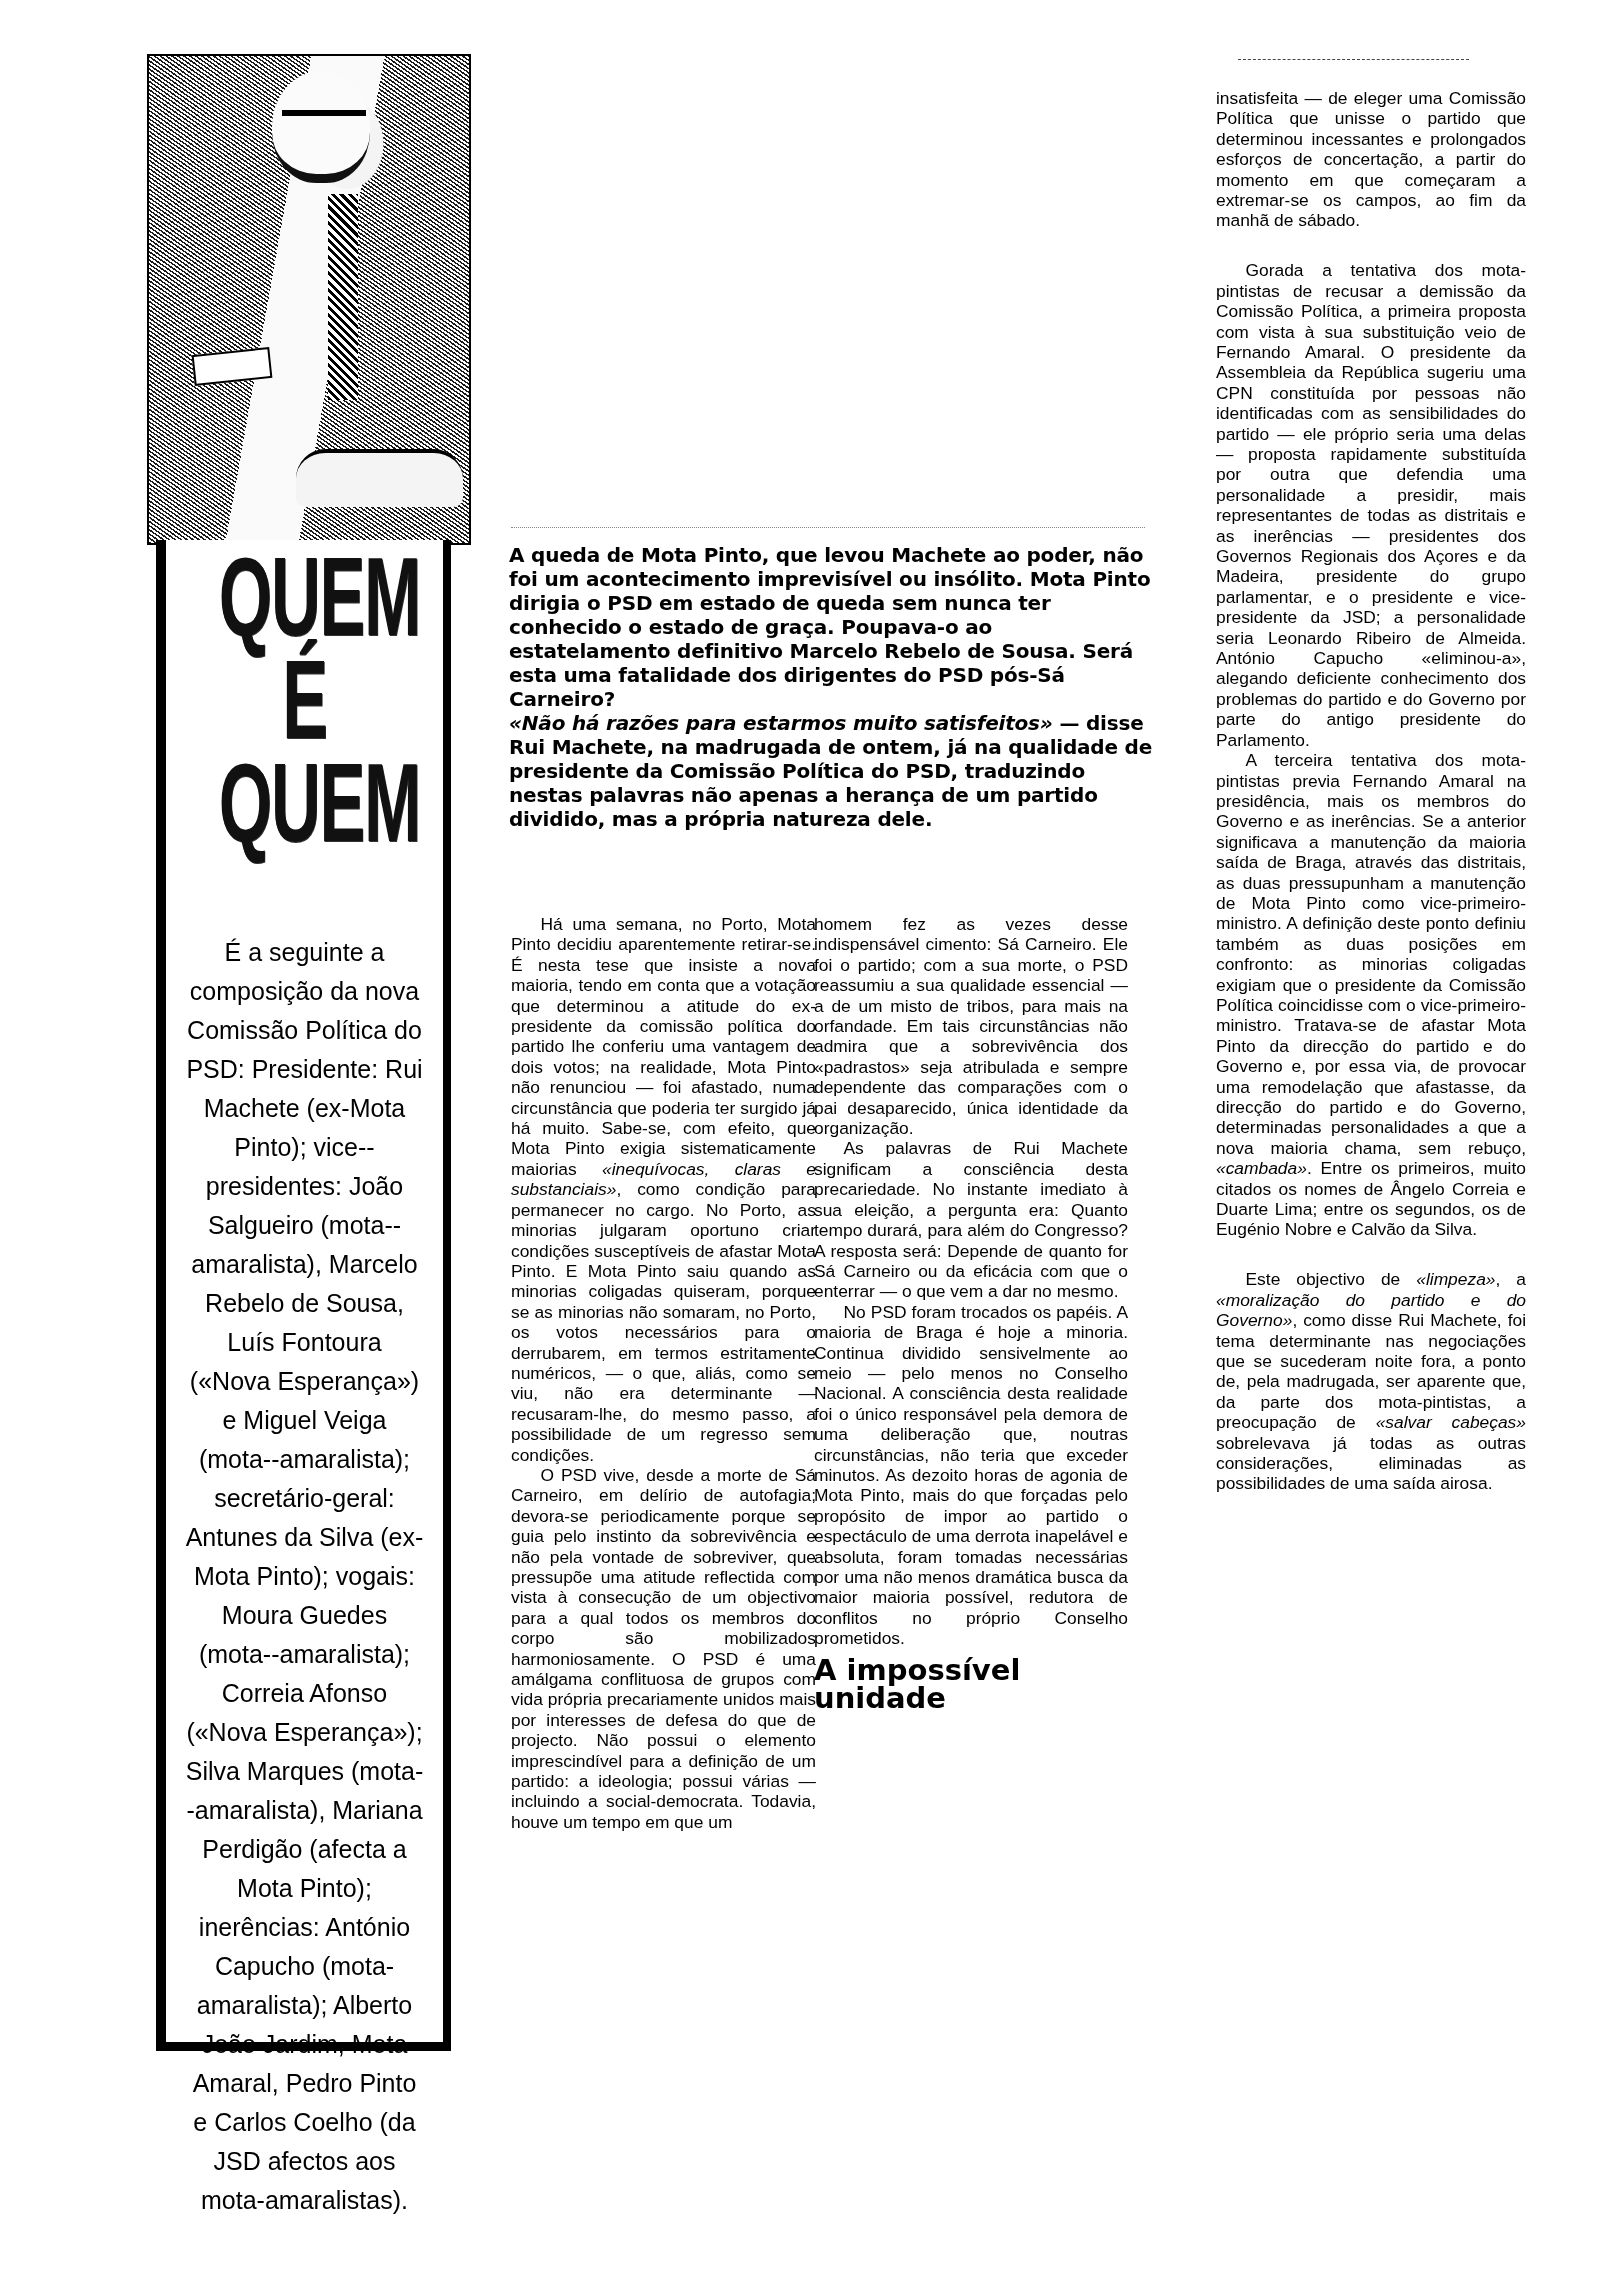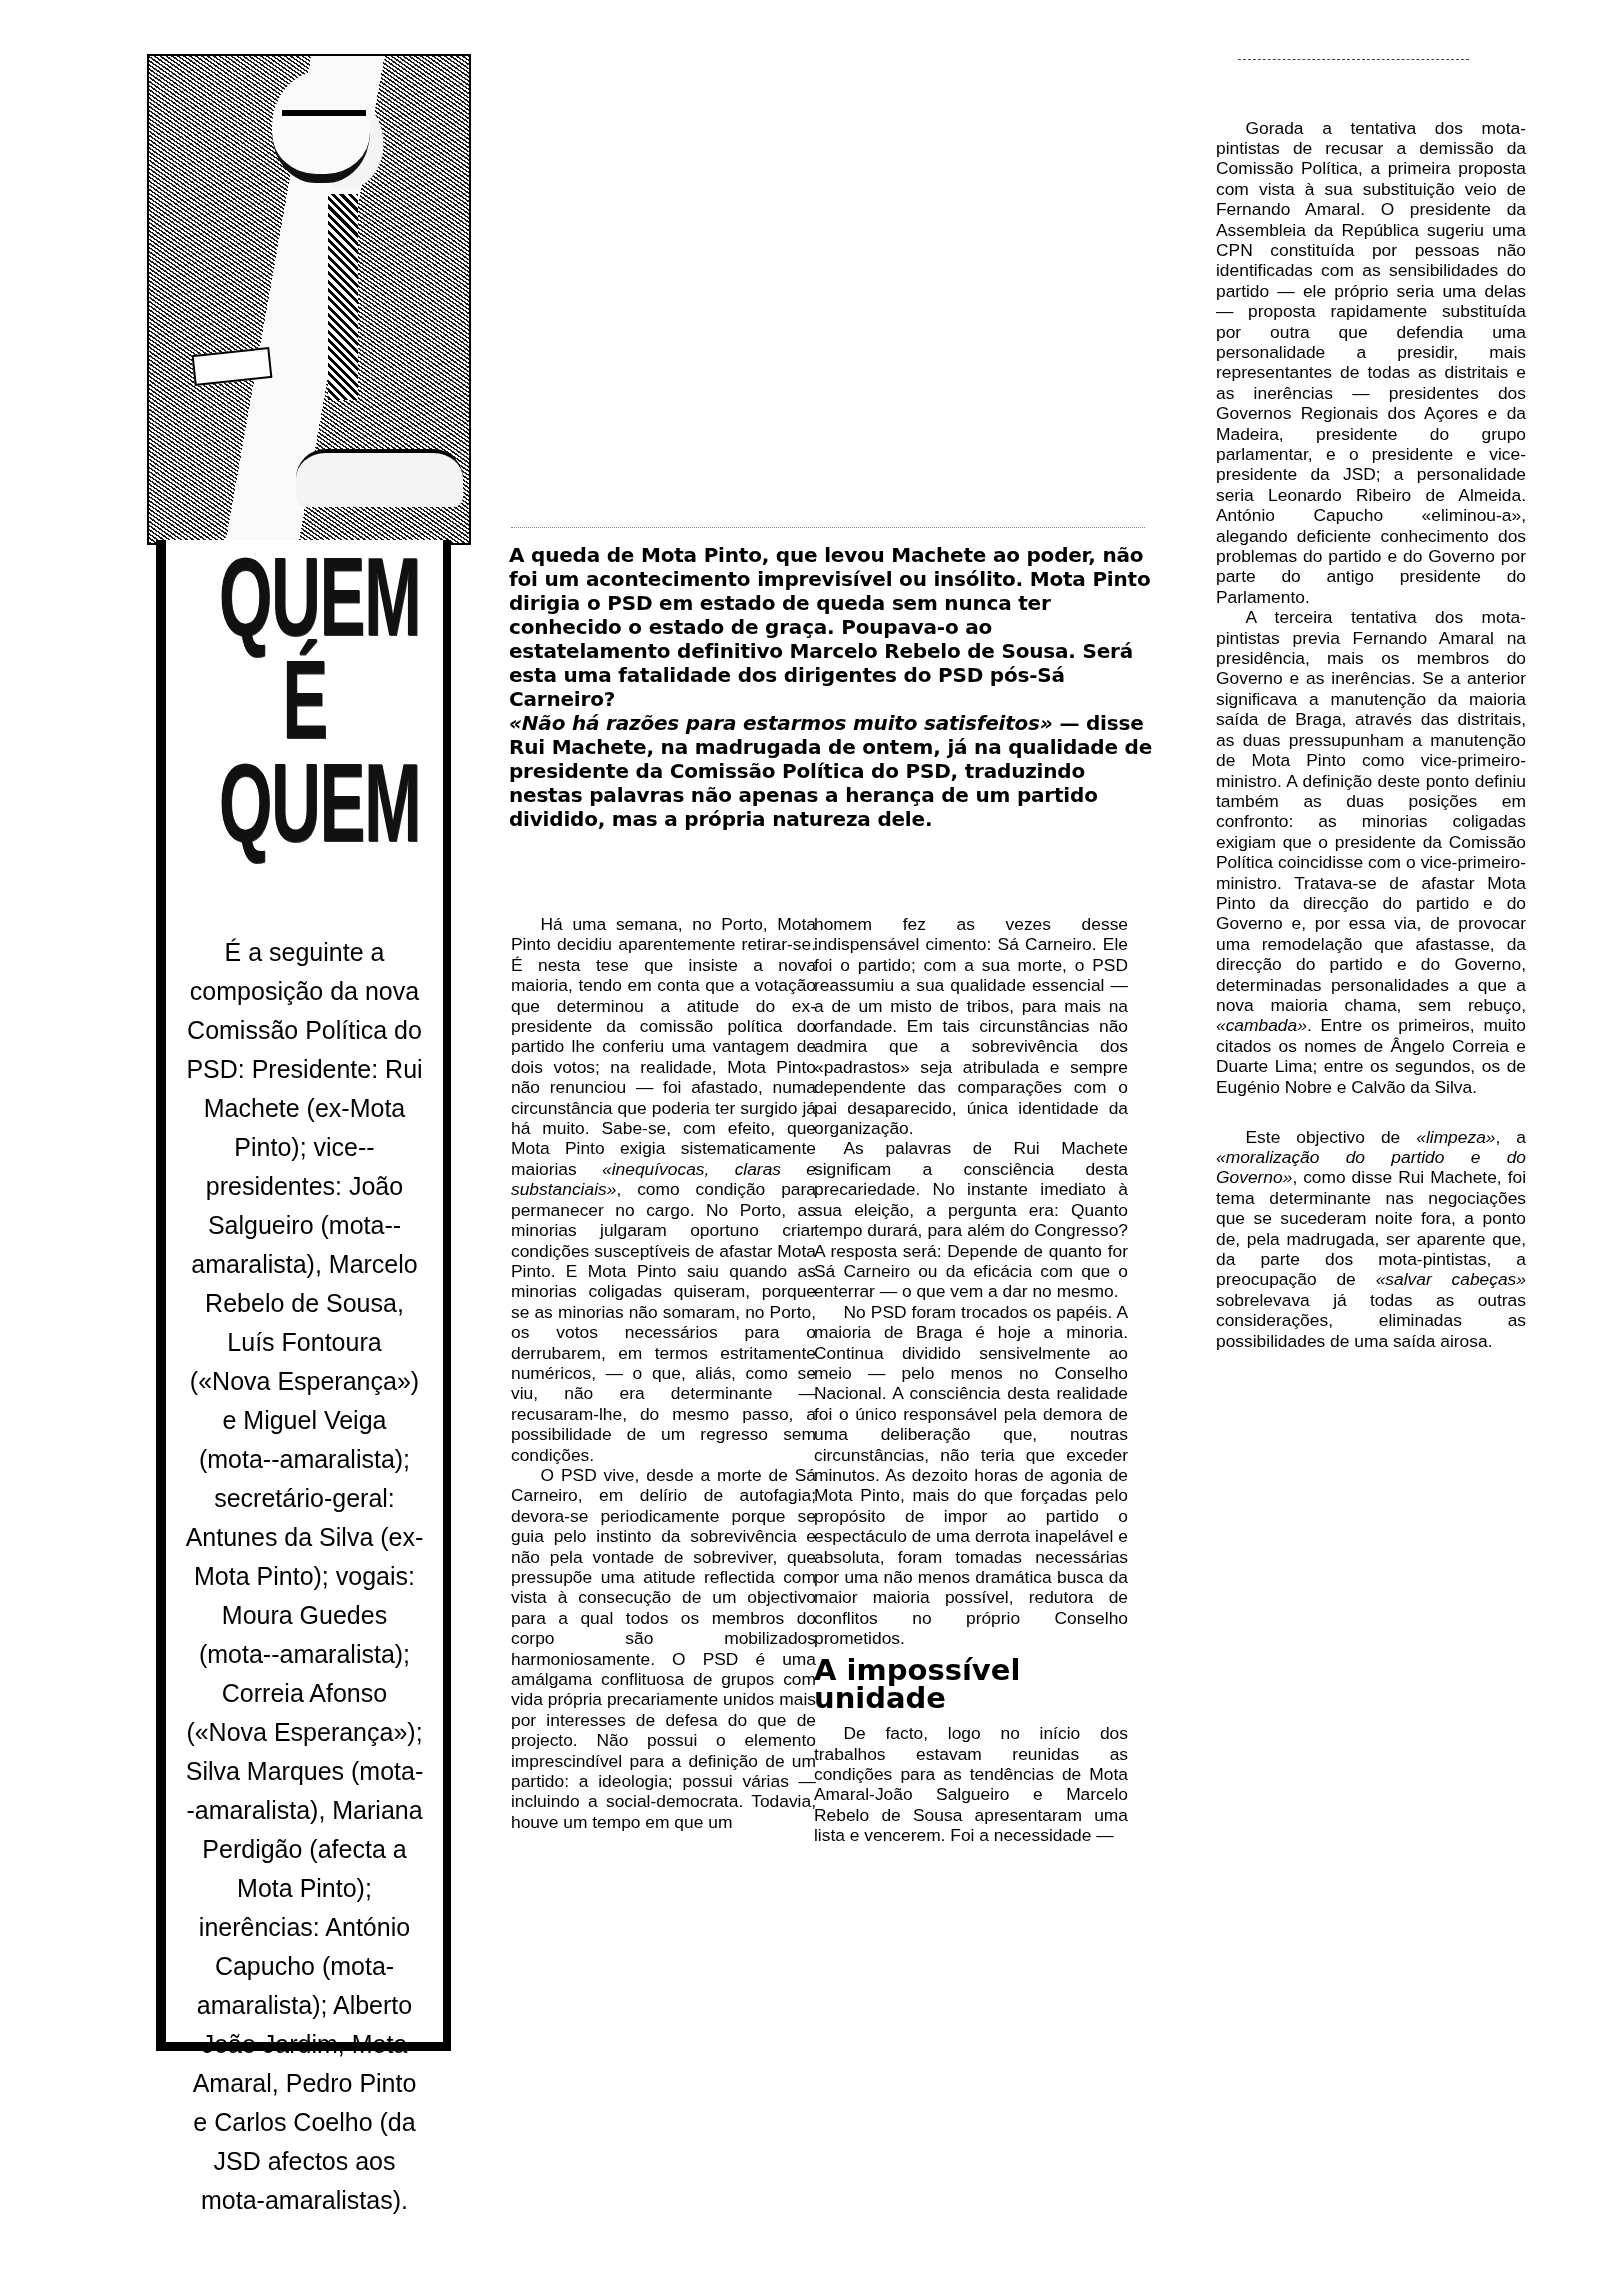--- a/index.html
+++ b/index.html
@@ -130,24 +130,24 @@
   <div class="col col1">
     <p><span>Há uma semana, no Porto, Mota Pinto decidiu aparentemente retirar-se. É nesta tese que insiste a nova maioria, tendo em conta que a votação que determinou a atitude do ex-presidente da comissão política do partido lhe conferiu uma vantagem de dois votos; na realidade, Mota Pinto não renunciou — foi afastado, numa circunstância que poderia ter surgido já há muito. Sabe-se, com efeito, que Mota Pinto exigia sistematicamente maiorias </span><i>«inequívocas, claras e substanciais»</i><span>, como condição para permanecer no cargo. No Porto, as minorias julgaram oportuno criar condições susceptíveis de afastar Mota Pinto. E Mota Pinto saiu quando as minorias coligadas quiseram, porque se as minorias não somaram, no Porto, os votos necessários para o derrubarem, em termos estritamente numéricos, — o que, aliás, como se viu, não era determinante — recusaram-lhe, do mesmo passo, a possibilidade de um regresso sem condições.</span></p>
     <p>O PSD vive, desde a morte de Sá Carneiro, em delírio de autofagia; devora-se periodicamente porque se guia pelo instinto da sobrevivência e não pela vontade de sobreviver, que pressupõe uma atitude reflectida com vista à consecução de um objectivo para a qual todos os membros do corpo são mobilizados harmoniosamente. O PSD é uma amálgama conflituosa de grupos com vida própria precariamente unidos mais por interesses de defesa do que de projecto. Não possui o elemento imprescindível para a definição de um partido: a ideologia; possui várias — incluindo a social-democrata. Todavia, houve um tempo em que um</p>
   </div>
 
   <div class="col col2">
     <p class="noindent">homem fez as vezes desse indispensável cimento: Sá Carneiro. Ele foi o partido; com a sua morte, o PSD reassumiu a sua qualidade essencial — a de um misto de tribos, para mais na orfandade. Em tais circunstâncias não admira que a sobrevivência dos «padrastos» seja atribulada e sempre dependente das comparações com o pai desaparecido, única identidade da organização.</p>
     <p>As palavras de Rui Machete significam a consciência desta precariedade. No instante imediato à sua eleição, a pergunta era: Quanto tempo durará, para além do Congresso? A resposta será: Depende de quanto for Sá Carneiro ou da eficácia com que o enterrar — o que vem a dar no mesmo.</p>
     <p>No PSD foram trocados os papéis. A maioria de Braga é hoje a minoria. Continua dividido sensivelmente ao meio — pelo menos no Conselho Nacional. A consciência desta realidade foi o único responsável pela demora de uma deliberação que, noutras circunstâncias, não teria que exceder minutos. As dezoito horas de agonia de Mota Pinto, mais do que forçadas pelo propósito de impor ao partido o espectáculo de uma derrota inapelável e absoluta, foram tomadas necessárias por uma não menos dramática busca da maior maioria possível, redutora de conflitos no próprio Conselho prometidos.</p>
     <h3>A impossível unidade</h3>
-    <p>De facto, logo no início dos trabalhos estavam reunidas as condições para as tendências de Mota Amaral-João Salgueiro e Marcelo Rebelo de Sousa apresentaram uma lista e vencerem. Foi a necessidade —</p>
   </div>
 
   <div class="col col3">
+    <p class="noindent">insatisfeita — de eleger uma Comissão Política que unisse o partido que determinou incessantes e prolongados esforços de concertação, a partir do momento em que começaram a extremar-se os campos, ao fim da manhã de sábado.</p>
     <div class="gap"></div>
     <p>Gorada a tentativa dos mota-pintistas de recusar a demissão da Comissão Política, a primeira proposta com vista à sua substituição veio de Fernando Amaral. O presidente da Assembleia da República sugeriu uma CPN constituída por pessoas não identificadas com as sensibilidades do partido — ele próprio seria uma delas — proposta rapidamente substituída por outra que defendia uma personalidade a presidir, mais representantes de todas as distritais e as inerências — presidentes dos Governos Regionais dos Açores e da Madeira, presidente do grupo parlamentar, e o presidente e vice-presidente da JSD; a personalidade seria Leonardo Ribeiro de Almeida. António Capucho «eliminou-a», alegando deficiente conhecimento dos problemas do partido e do Governo por parte do antigo presidente do Parlamento.</p>
     <p><span>A terceira tentativa dos mota-pintistas previa Fernando Amaral na presidência, mais os membros do Governo e as inerências. Se a anterior significava a manutenção da maioria saída de Braga, através das distritais, as duas pressupunham a manutenção de Mota Pinto como vice-primeiro-ministro. A definição deste ponto definiu também as duas posições em confronto: as minorias coligadas exigiam que o presidente da Comissão Política coincidisse com o vice-primeiro-ministro. Tratava-se de afastar Mota Pinto da direcção do partido e do Governo e, por essa via, de provocar uma remodelação que afastasse, da direcção do partido e do Governo, determinadas personalidades a que a nova maioria chama, sem rebuço, </span><i>«cambada»</i><span>. Entre os primeiros, muito citados os nomes de Ângelo Correia e Duarte Lima; entre os segundos, os de Eugénio Nobre e Calvão da Silva.</span></p>
     <div class="gap"></div>
     <p><span>Este objectivo de </span><i>«limpeza»</i><span>, a </span><i>«moralização do partido e do Governo»</i><span>, como disse Rui Machete, foi tema determinante nas negociações que se sucederam noite fora, a ponto de, pela madrugada, ser aparente que, da parte dos mota-pintistas, a preocupação de </span><i>«salvar cabeças»</i><span> sobrelevava já todas as outras considerações, eliminadas as possibilidades de uma saída airosa.</span></p>
   </div>
 
 </div>
 
 

